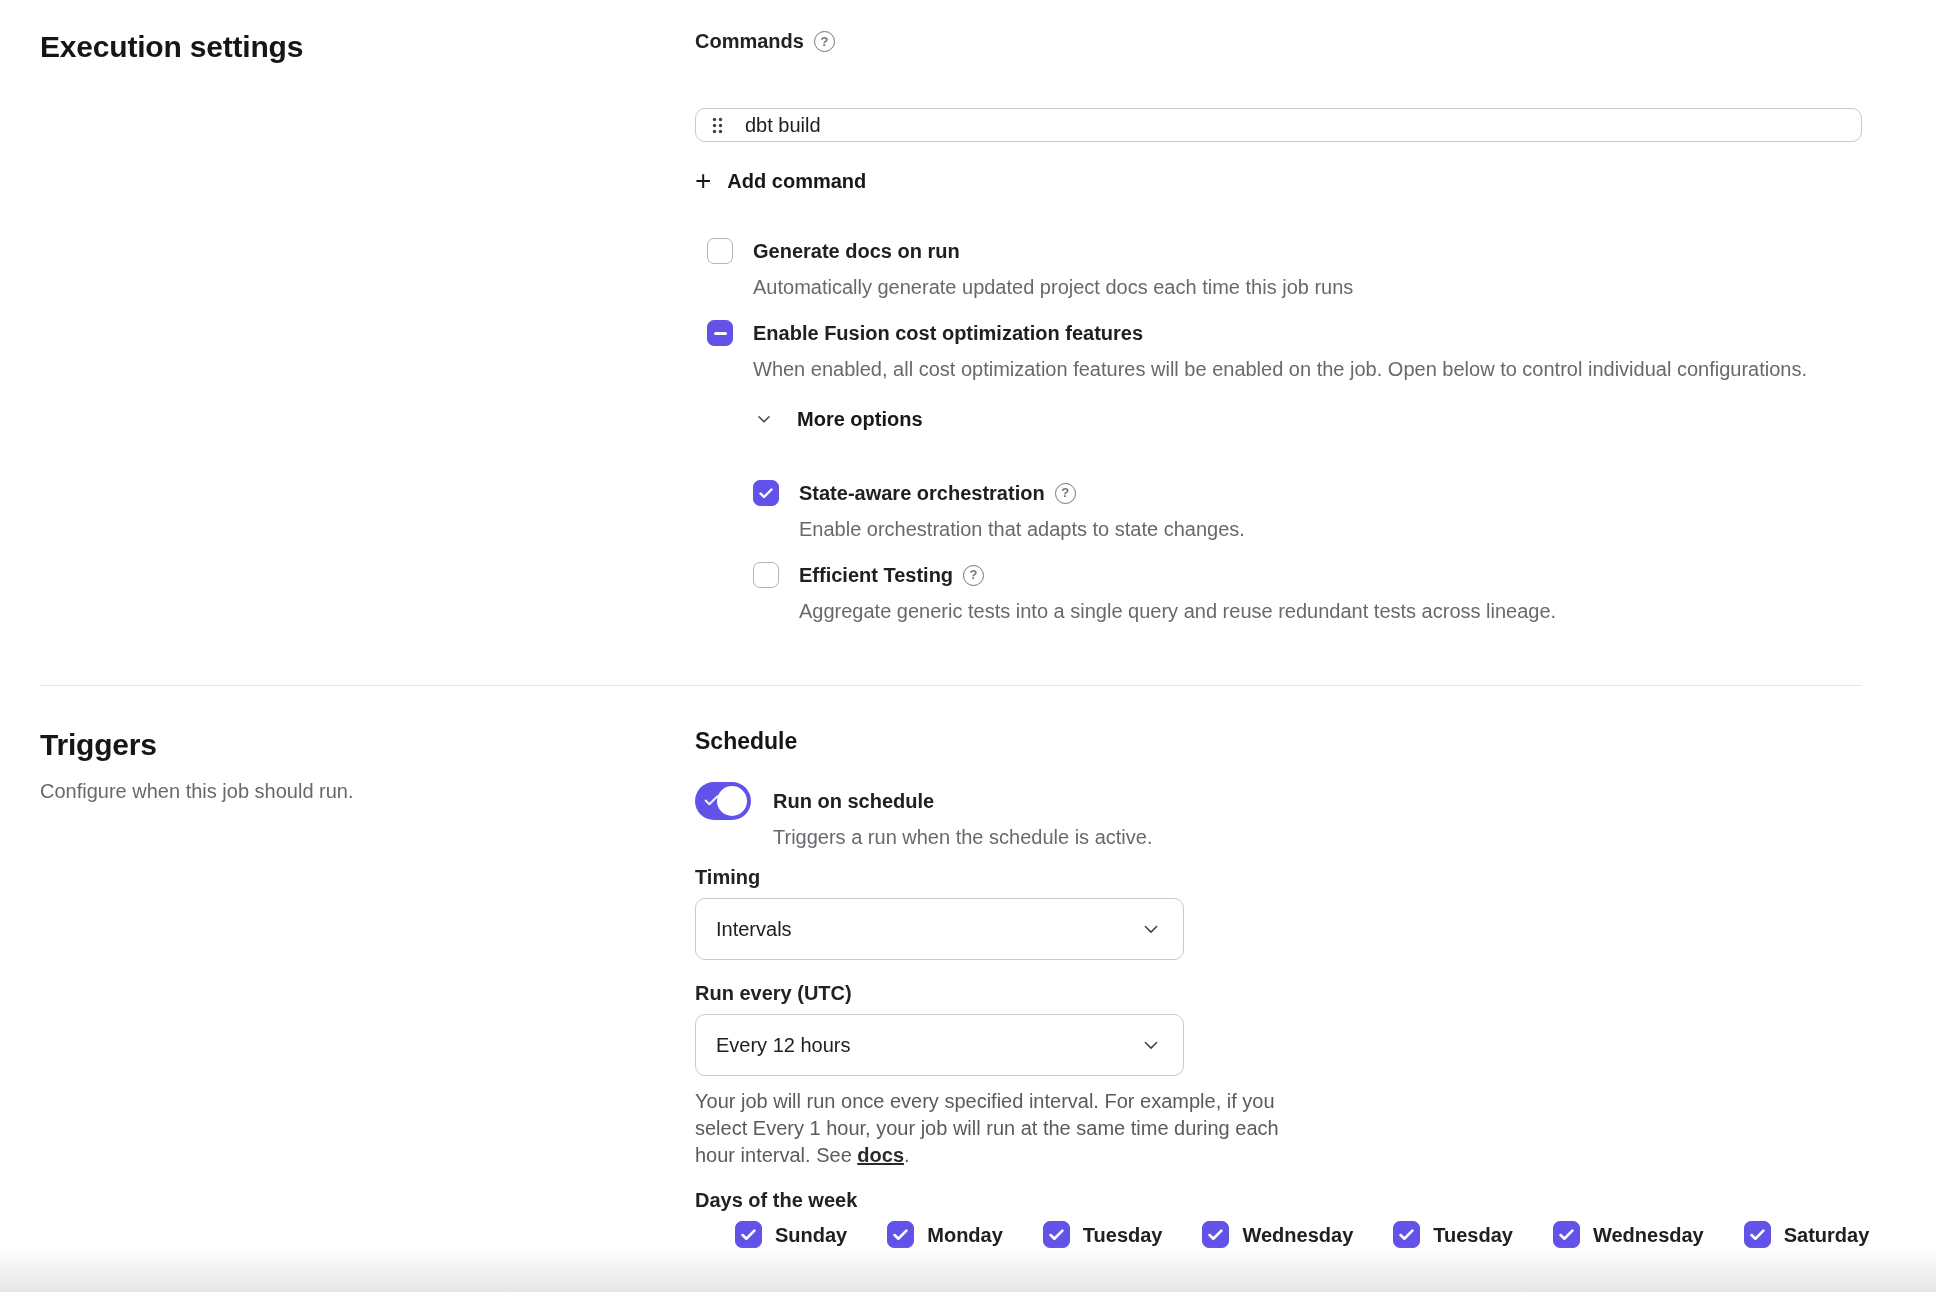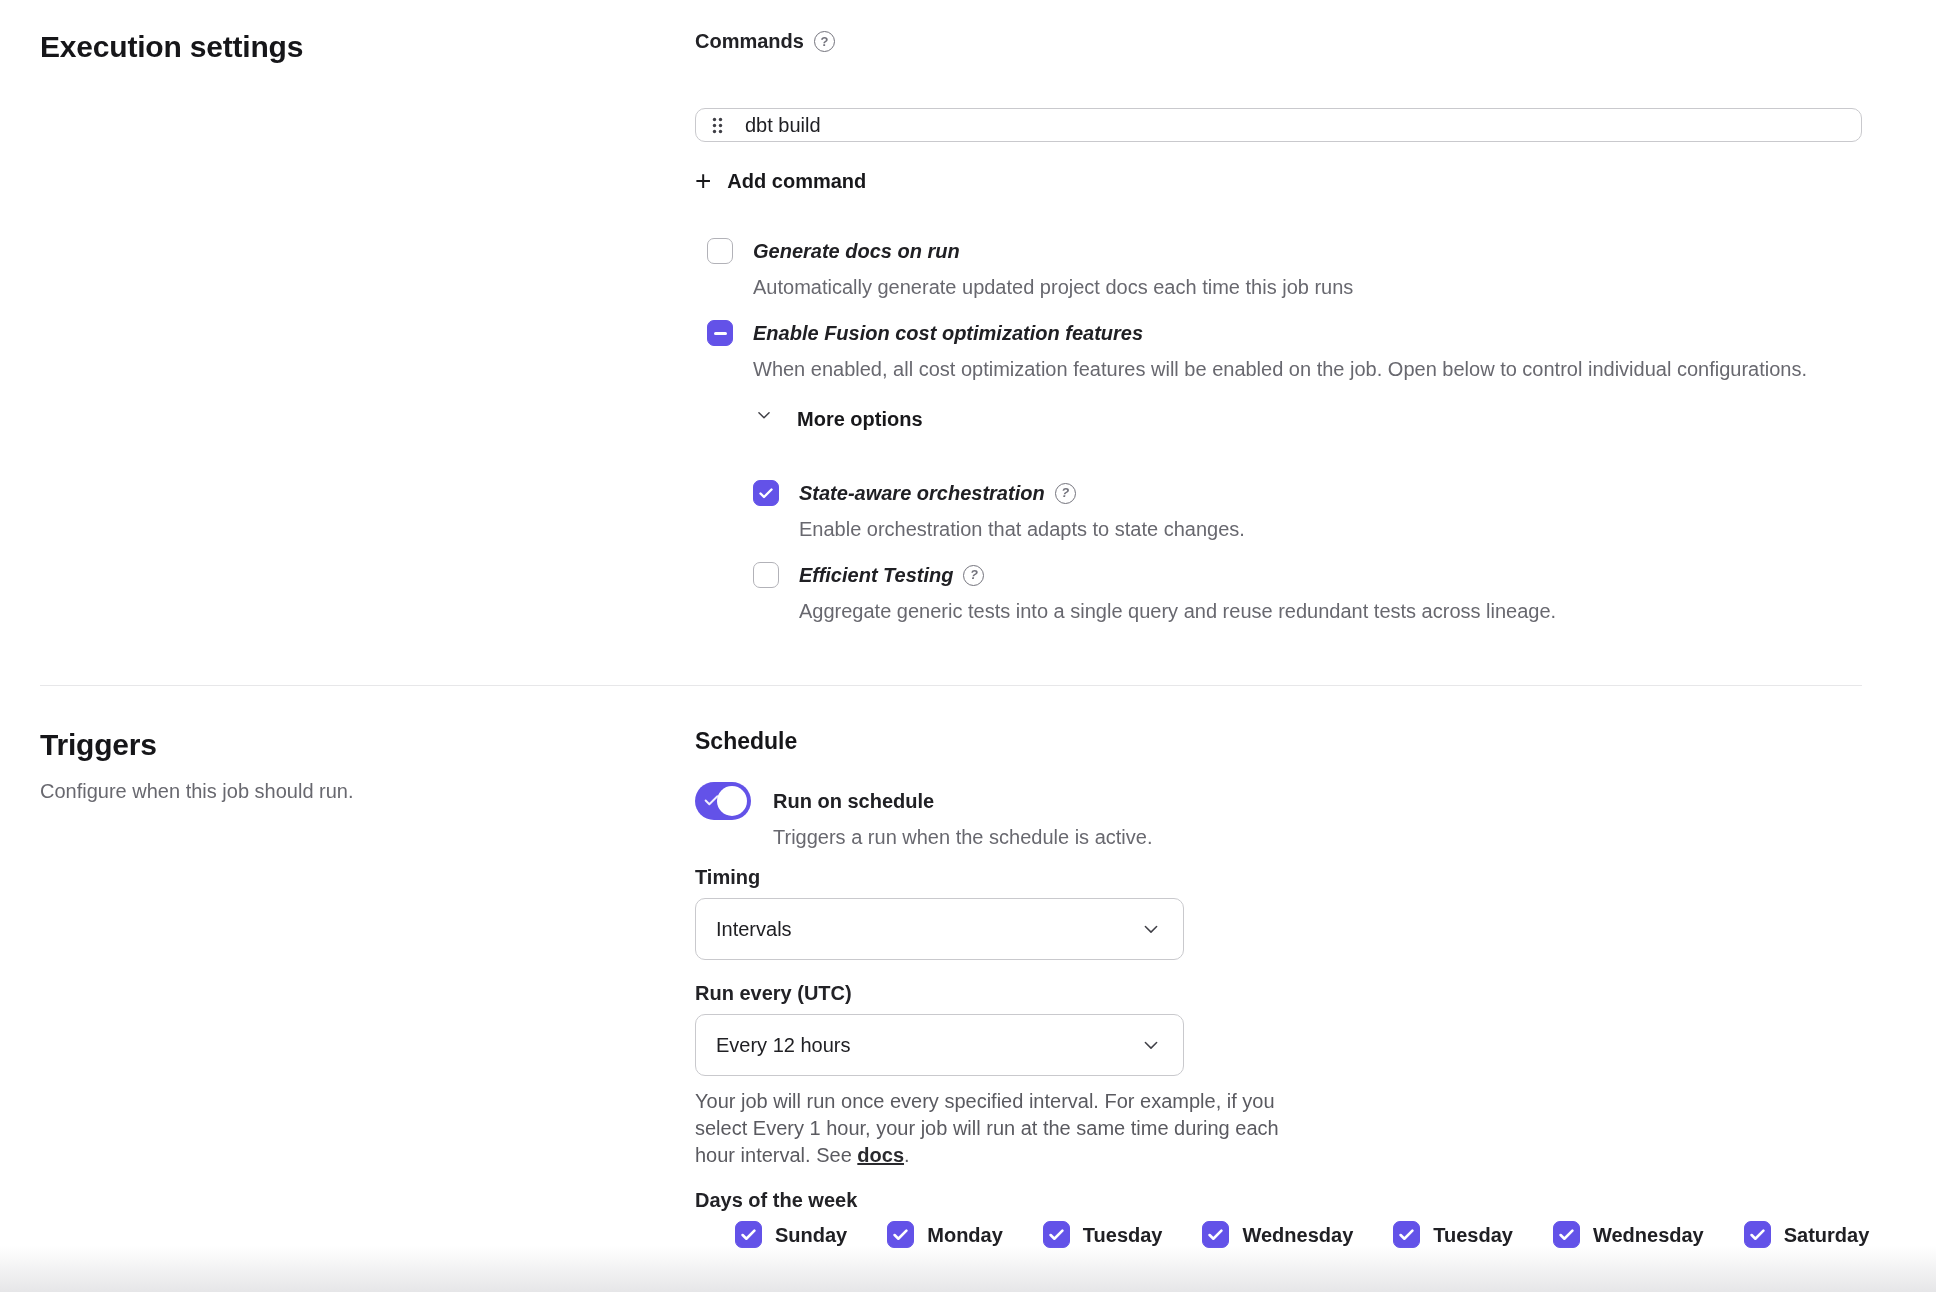--- a/index.html
+++ b/index.html
@@ -46,33 +46,33 @@
     margin-top:26px;display:flex;align-items:center;gap:16px;
     background:none;border:none;padding:0;cursor:pointer;
     font-family:inherit;font-size:20px;font-weight:700;color:#18181b;line-height:26px;
   }
   .plus{font-size:28px;font-weight:400;line-height:22px;color:#18181b;}
 
   .opt{margin-left:12px;}
   .opt.first{margin-top:44px;}
   .opt.gap20{margin-top:20px;}
   .opt-head{display:flex;align-items:center;gap:20px;cursor:pointer;}
-  .opt-label{font-size:20px;line-height:26px;font-weight:700;color:#202024;display:flex;align-items:center;gap:10px;font-style:italic;}
+  .opt-label{font-size:20px;line-height:26px;font-weight:700;color:#202024;display:flex;align-items:center;gap:10px;}
   .opt-desc{margin-top:10px;padding-left:46px;font-size:20px;line-height:26px;color:var(--muted);}
 
   .checkbox{
     width:26px;height:26px;box-sizing:border-box;border-radius:7px;
     border:1.5px solid var(--cb-border);background:#fff;flex:0 0 auto;
     display:inline-flex;align-items:center;justify-content:center;cursor:pointer;
   }
   .checkbox.checked,.checkbox.mixed{background:var(--accent);border-color:var(--accent);}
   .dash{width:13px;height:3px;border-radius:2px;background:#fff;}
 
   .more-options{
-    margin:24px 12px 0 60px;display:flex;gap:24px;
+    margin:24px 12px 0 60px;display:flex;align-items:center;gap:24px;
     background:none;border:none;padding:0;cursor:pointer;
     font-family:inherit;font-size:20px;font-weight:700;color:#18181b;line-height:26px;
   }
   .sub{margin-left:58px;}
   .sub.gap34{margin-top:48px;}
   .sub.gap20{margin-top:20px;}
 
   .divider{border:none;border-top:1px solid var(--divider);margin:61px 0 0 0;}
   .triggers-row{padding-top:40px;}
 

